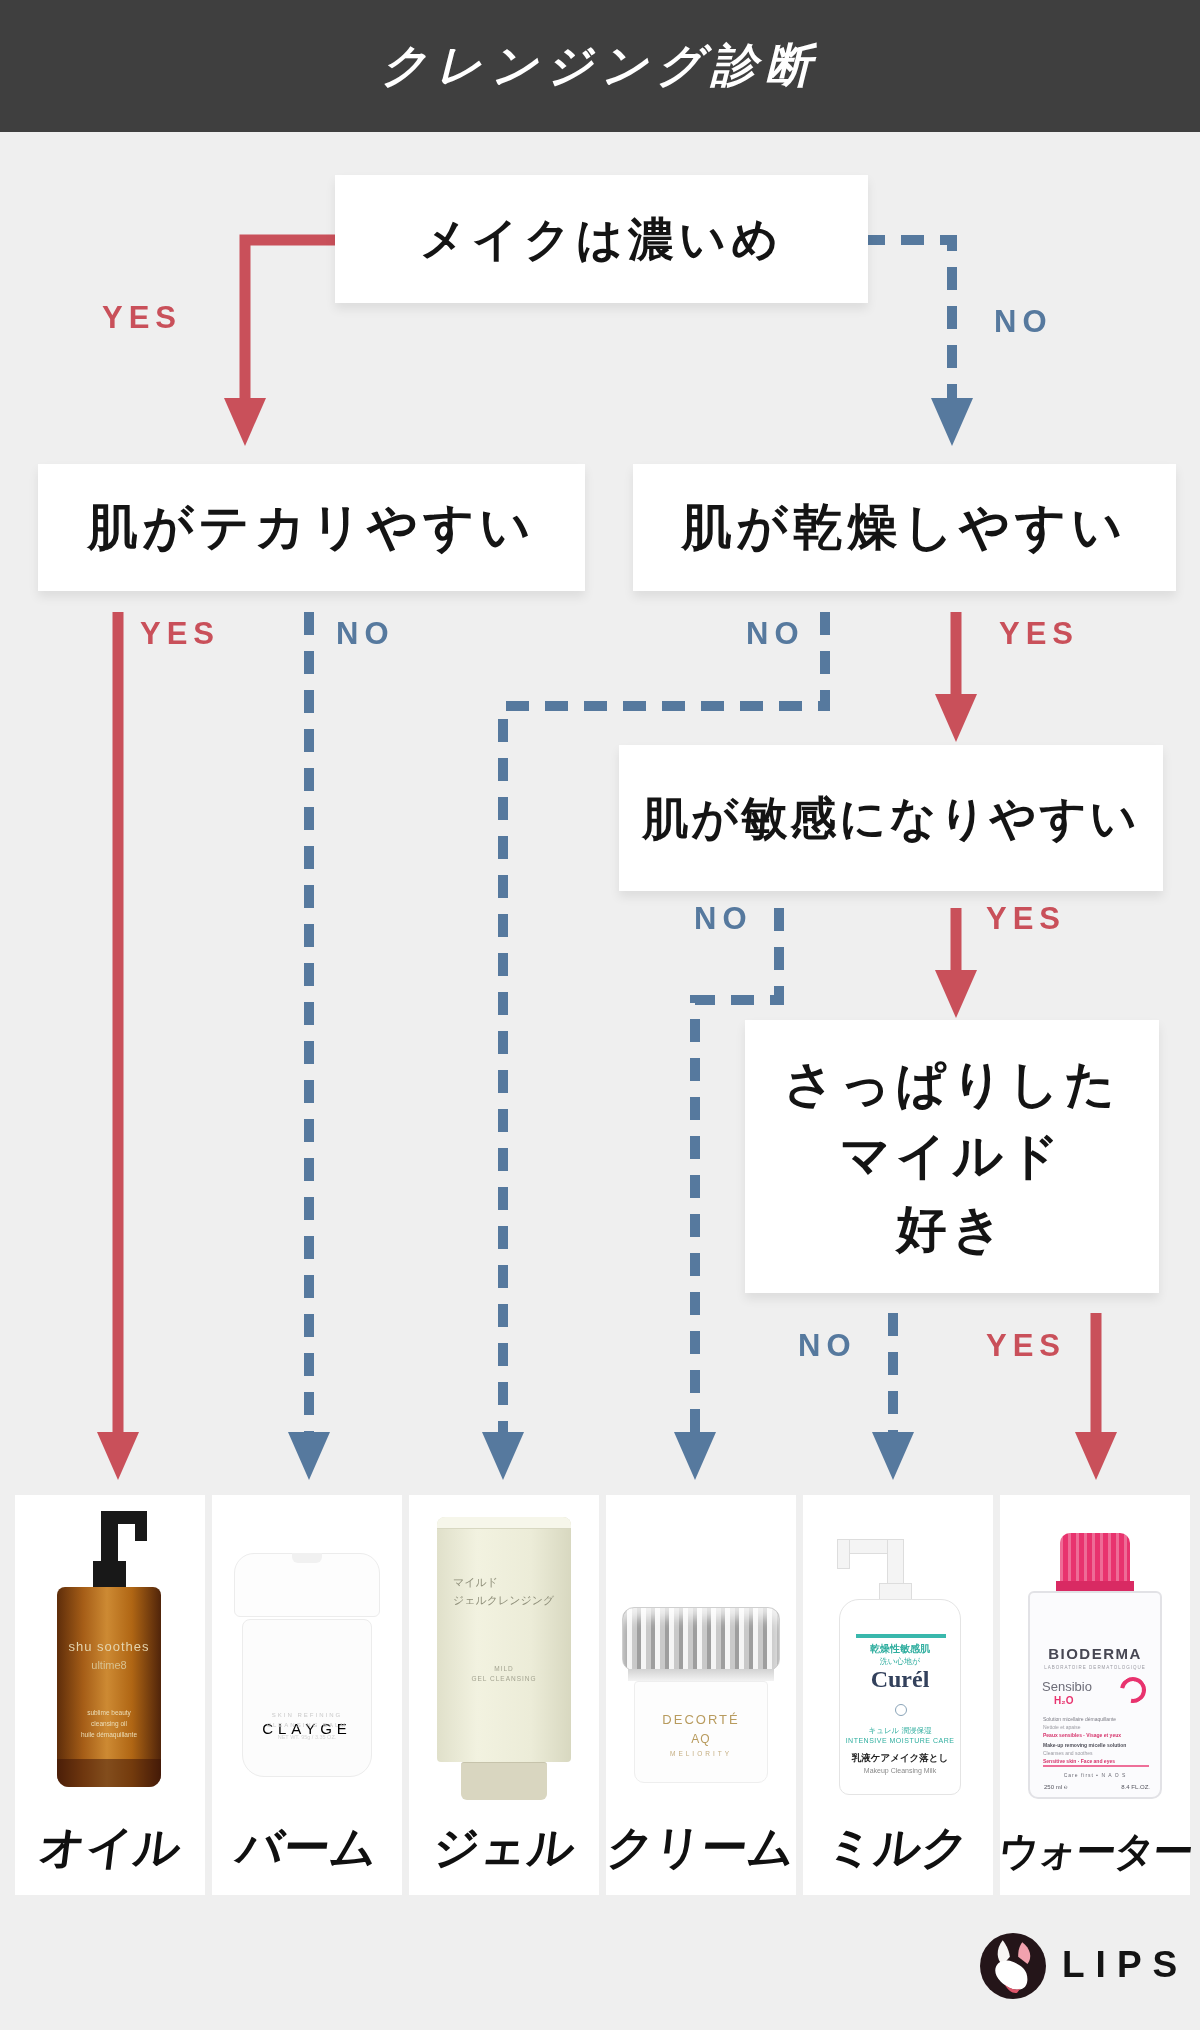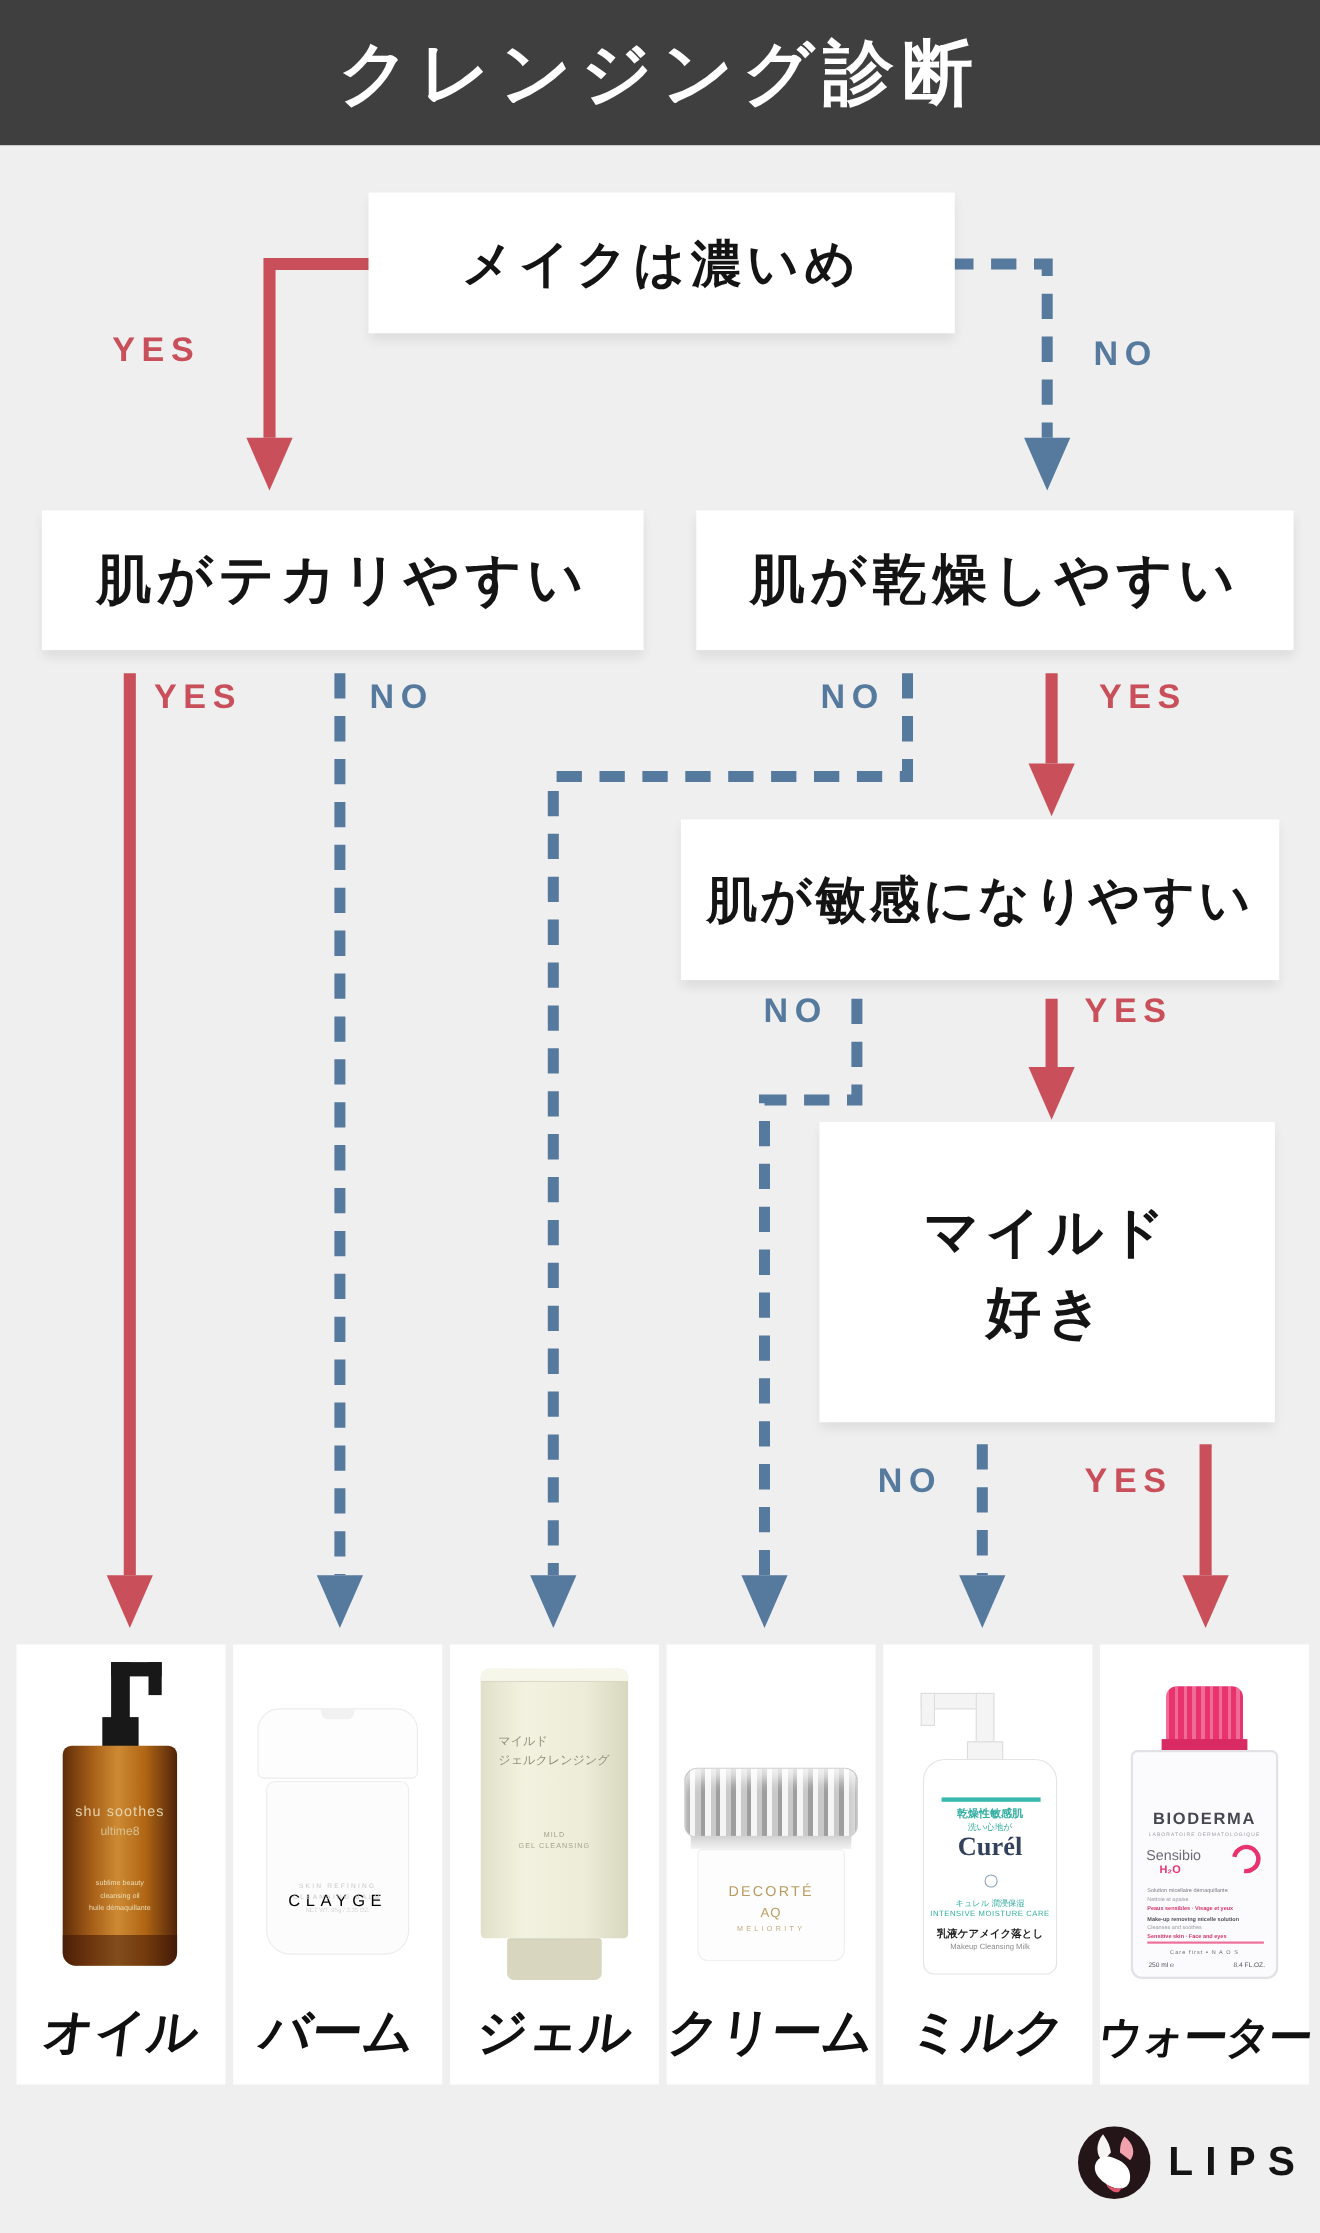--- a/index.html
+++ b/index.html
@@ -6,21 +6,21 @@
   .page{
     position:relative;width:1200px;height:2030px;background:#efefef;overflow:hidden;
     font-family:"Liberation Sans","DejaVu Sans",sans-serif;
   }
   
   .titlebar{
     position:absolute;left:0;top:0;width:1200px;height:132px;background:#3f3f3f;
     display:flex;align-items:center;justify-content:center;
   }
   .titlebar h1{
-    margin:0;color:#ffffff;font-size:64px;font-weight:bold;letter-spacing:8px;
+    margin:0;color:#ffffff;font-size:46px;font-weight:bold;letter-spacing:8px;font-style:italic;
   }
   
   svg.connectors{position:absolute;left:0;top:0;z-index:1;}
   
   .qbox{
     position:absolute;background:#ffffff;box-shadow:0 6px 10px rgba(0,0,0,.08);
     display:flex;align-items:center;justify-content:center;z-index:2;
     font-weight:bold;color:#141414;text-align:center;letter-spacing:5px;line-height:1.45;
   }
   .qbox.q1{left:335px;top:175px;width:533px;height:128px;font-size:46px;}
@@ -158,20 +158,21 @@
   <div class="qbox q2l">
     <span>肌がテカリやすい</span>
   </div>
   <div class="qbox q2r">
     <span>肌が乾燥しやすい</span>
   </div>
   <div class="qbox q3">
     <span>肌が敏感になりやすい</span>
   </div>
   <div class="qbox q4">
+    <span>さっぱりした</span>
     <span>マイルド</span>
     <span>好き</span>
   </div>
 
   <span class="lbl yes" style="left:102px;top:300px;">YES</span>
   <span class="lbl no" style="left:994px;top:304px;">NO</span>
   <span class="lbl yes" style="left:140px;top:616px;">YES</span>
   <span class="lbl no" style="left:336px;top:616px;">NO</span>
   <span class="lbl no" style="left:746px;top:616px;">NO</span>
   <span class="lbl yes" style="left:999px;top:616px;">YES</span>

